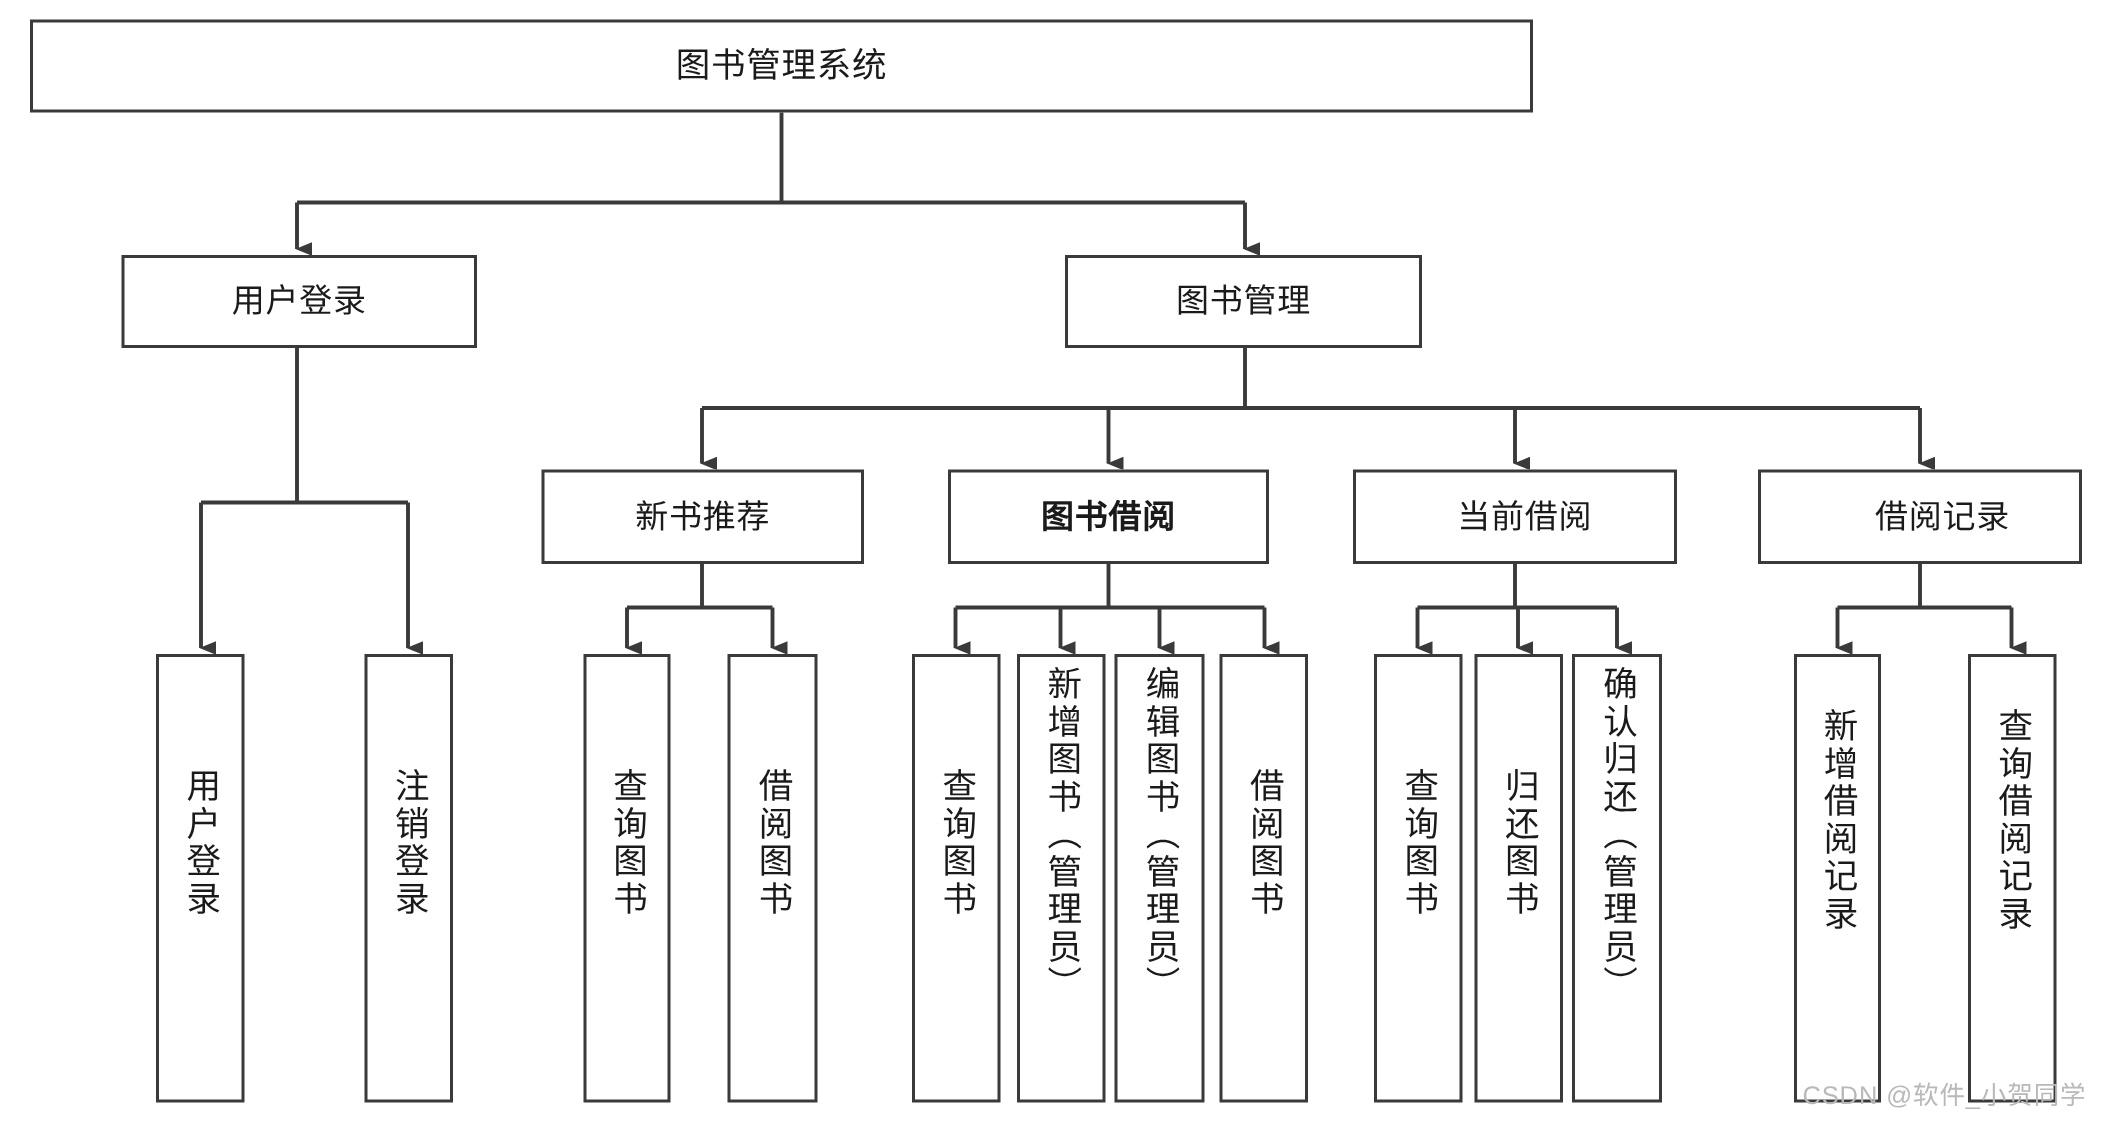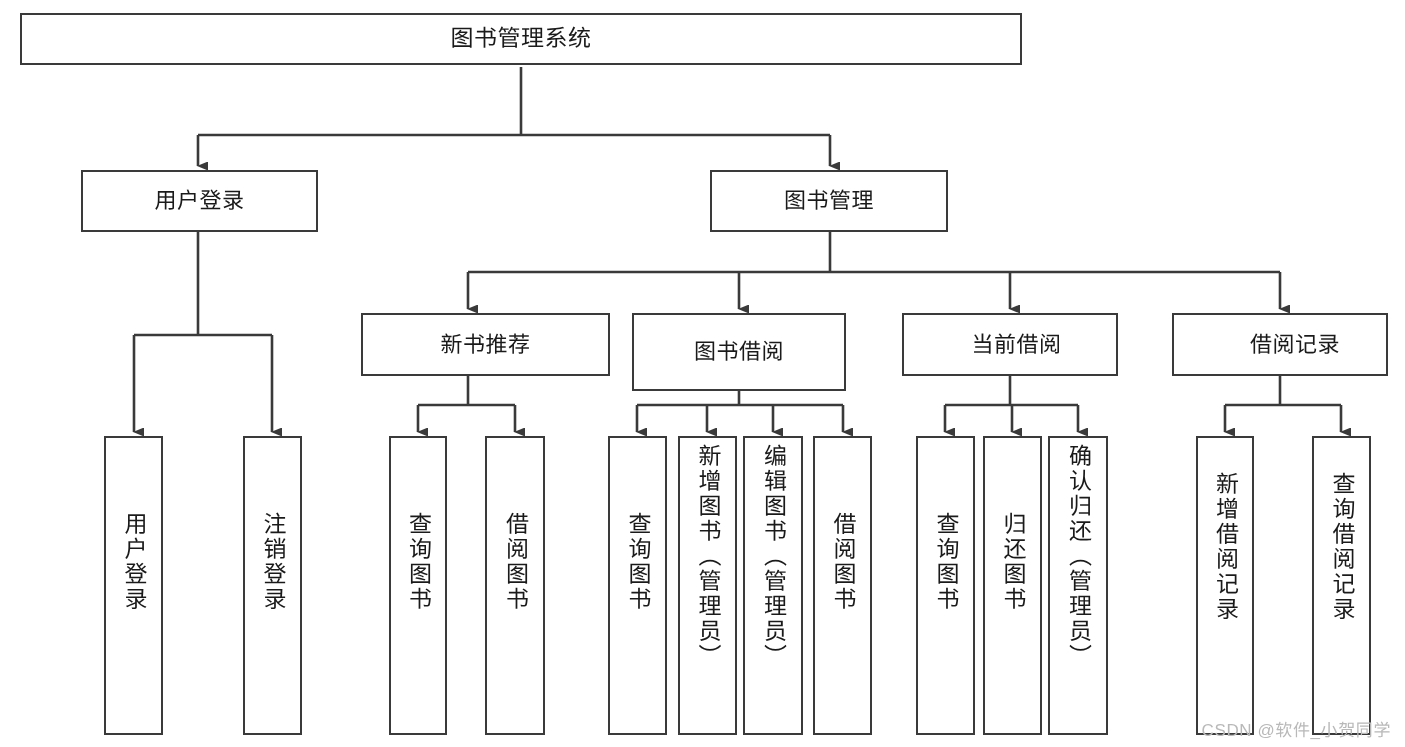--- a/index.html
+++ b/index.html
@@ -122,35 +122,35 @@
       <path d="M 1012 405 L 1012 432" marker-end="url(#arrowhead)"></path>
       <path d="M 1078 405 L 1078 432" marker-end="url(#arrowhead)"></path>
 
       <path d="M 1280 376 L 1280 405"></path>
       <path d="M 1225 405 L 1341 405"></path>
       <path d="M 1225 405 L 1225 432" marker-end="url(#arrowhead)"></path>
       <path d="M 1341 405 L 1341 432" marker-end="url(#arrowhead)"></path>
     </g>
   </svg>
 
-  <div class="node horizontal root" style="left:20px; top:13px; width:1002px; height:52px;">
+  <div class="node horizontal root" style="left:20px; top:13px; width:1002px; height:62px;">
     <span class="node-label">图书管理系统</span>
   </div>
 
   <div class="node horizontal" style="left:81px; top:170px; width:237px; height:62px;">
     <span class="node-label">用户登录</span>
   </div>
   <div class="node horizontal" style="left:710px; top:170px; width:238px; height:62px;">
     <span class="node-label">图书管理</span>
   </div>
 
-  <div class="node horizontal" style="left:361px; top:313px; width:249px; height:63px;">
+  <div class="node horizontal" style="left:361px; top:313px; width:215px; height:63px;">
     <span class="node-label">新书推荐</span>
   </div>
-  <div class="node horizontal" style="left:632px; top:313px; width:214px; height:78px;">
+  <div class="node horizontal" style="left:632px; top:313px; width:214px; height:63px;font-weight:bold;">
     <span class="node-label">图书借阅</span>
   </div>
   <div class="node horizontal" style="left:902px; top:313px; width:216px; height:63px;padding-left:13px;">
     <span class="node-label">当前借阅</span>
   </div>
   <div class="node horizontal" style="left:1172px; top:313px; width:216px; height:63px;padding-left:30px;">
     <span class="node-label">借阅记录</span>
   </div>
 
   <div class="node vertical" style="left:104px; top:436px; width:59px; height:299px; padding-top:74px;">

